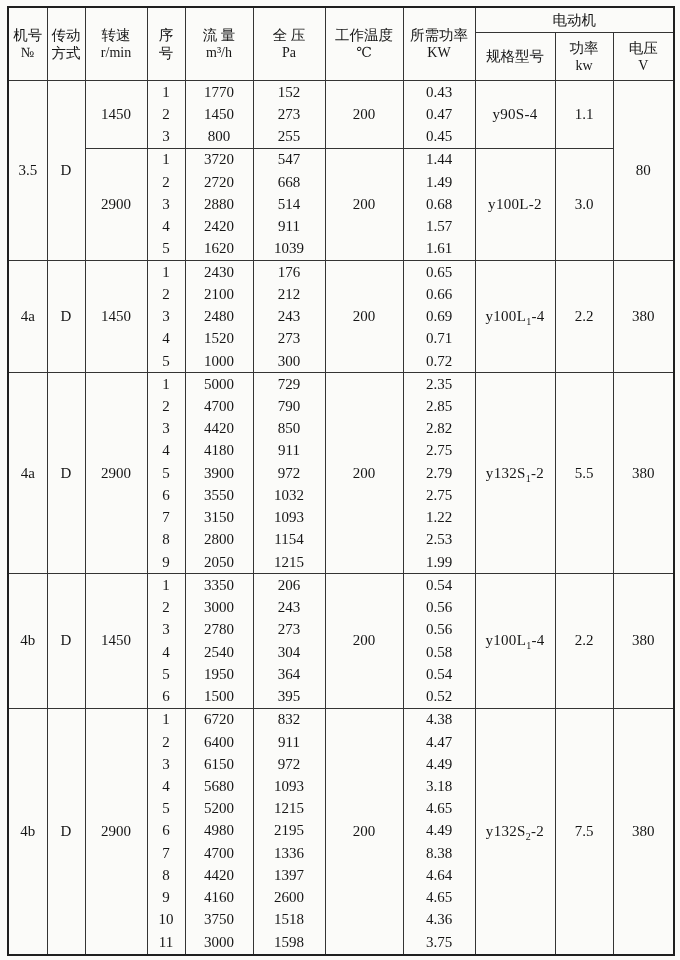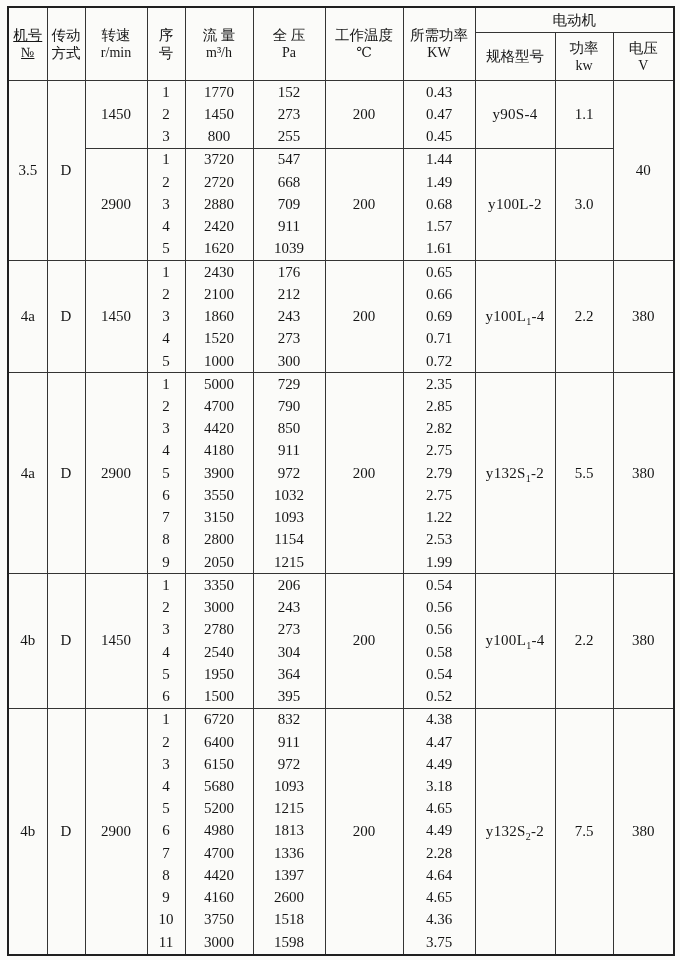--- a/index.html
+++ b/index.html
@@ -52,21 +52,21 @@
         <col style="width:68px">
         <col style="width:72px">
       <col style="width:78px">
         <col style="width:72px">
         <col style="width:80px">
       <col style="width:58px">
         <col style="width:61px">
     </colgroup>
     <thead>
       <tr style="height:25px;">
-        <th rowspan="2" class="cjk" style="height:72px;text-decoration:underline;">
+        <th rowspan="2" class="cjk" style="height:72px;">
           <div>机号</div>
           <div class="hdr-line2">№</div>
         </th>
         <th rowspan="2" class="cjk">
           <div>传动</div>
           <div>方式</div>
         </th>
         <th rowspan="2" class="cjk">
           <div>转速</div>
           <div class="hdr-line2">r/min</div>
@@ -110,21 +110,21 @@
           <td rowspan="8">3.5</td>
           <td rowspan="8">D</td>
           <td rowspan="3">1450</td>
           <td>1</td>
           <td>1770</td>
           <td>152</td>
           <td rowspan="3">200</td>
           <td>0.43</td>
           <td rowspan="3" class="motor-model">y90S-4</td>
           <td rowspan="3">1.1</td>
-          <td rowspan="8">40</td>
+          <td rowspan="8">80</td>
         </tr>
         <tr>
           <td>2</td>
           <td>1450</td>
           <td>273</td>
           <td>0.47</td>
         </tr>
         <tr>
           <td>3</td>
           <td>800</td>
@@ -143,21 +143,21 @@
         </tr>
         <tr>
           <td>2</td>
           <td>2720</td>
           <td>668</td>
           <td>1.49</td>
         </tr>
         <tr>
           <td>3</td>
           <td>2880</td>
-          <td>709</td>
+          <td>514</td>
           <td>0.68</td>
         </tr>
         <tr>
           <td>4</td>
           <td>2420</td>
           <td>911</td>
           <td>1.57</td>
         </tr>
         <tr>
           <td>5</td>
@@ -179,21 +179,21 @@
           <td rowspan="5">380</td>
         </tr>
         <tr>
           <td>2</td>
           <td>2100</td>
           <td>212</td>
           <td>0.66</td>
         </tr>
         <tr>
           <td>3</td>
-          <td>1860</td>
+          <td>2480</td>
           <td>243</td>
           <td>0.69</td>
         </tr>
         <tr>
           <td>4</td>
           <td>1520</td>
           <td>273</td>
           <td>0.71</td>
         </tr>
         <tr>
@@ -339,28 +339,28 @@
         </tr>
         <tr>
           <td>5</td>
           <td>5200</td>
           <td>1215</td>
           <td>4.65</td>
         </tr>
         <tr>
           <td>6</td>
           <td>4980</td>
-          <td>1813</td>
+          <td>2195</td>
           <td>4.49</td>
         </tr>
         <tr>
           <td>7</td>
           <td>4700</td>
           <td>1336</td>
-          <td>2.28</td>
+          <td>8.38</td>
         </tr>
         <tr>
           <td>8</td>
           <td>4420</td>
           <td>1397</td>
           <td>4.64</td>
         </tr>
         <tr>
           <td>9</td>
           <td>4160</td>

